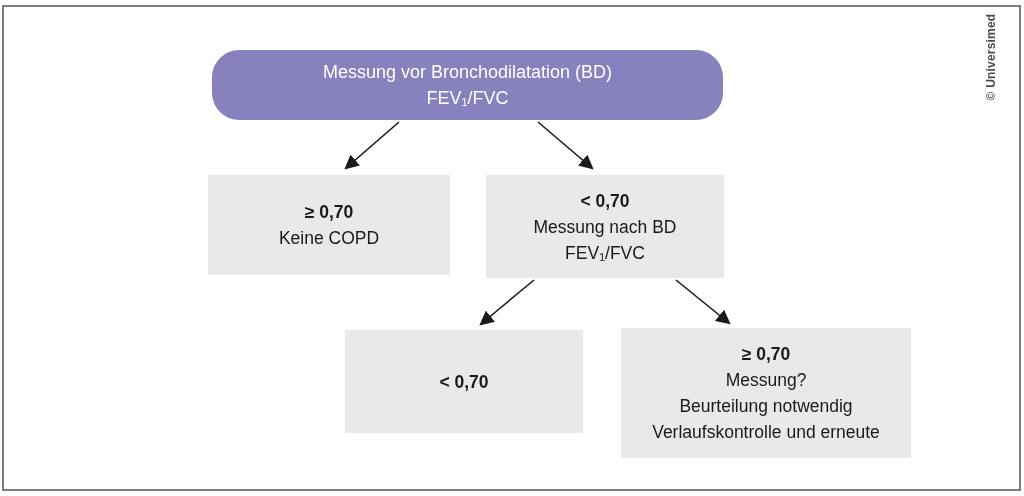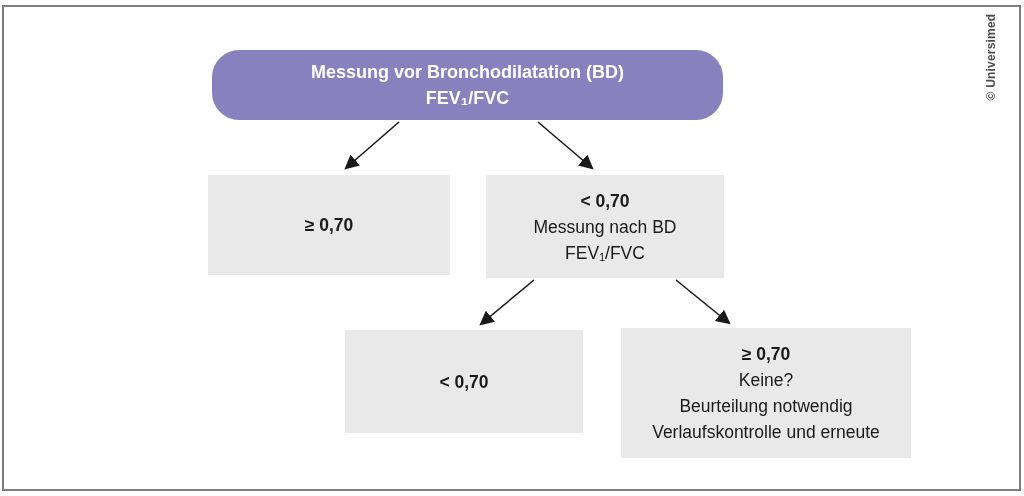--- a/index.html
+++ b/index.html
@@ -30,21 +30,21 @@
     display:flex;flex-direction:column;
     align-items:center;justify-content:center;
     text-align:center;
     color:var(--text,#1a1a1a);
     font-size:17.5px;line-height:26px;
   }
   .node-root{
     left:212px;top:50px;width:511px;height:70px;
     background:var(--header-bg,#8781bd);
     color:var(--header-text,#ffffff);
-    font-weight:bold;
+    font-weight:normal;
     font-size:18px;
     border-radius:27px;
   }
   .node-gray{background:var(--node-bg,#e9e9e9);}
   .node-no-copd{left:208px;top:175px;width:242px;height:100px;}
   .node-after-bd{left:486px;top:175px;width:238px;height:103px;}
   .node-copd-confirmed{left:345px;top:330px;width:238px;height:103px;}
   .node-asthma{left:621px;top:328px;width:290px;height:130px;}
   .value-line{font-weight:bold;}
   .arrows{
@@ -83,34 +83,35 @@
     <line x1="676" y1="280" x2="729" y2="323" stroke="#1a1a1a" stroke-width="1.6" marker-end="url(#ah)"></line>
   </svg>
 
   <div class="node node-root">
     <div>Messung vor Bronchodilatation (BD)</div>
     <div>FEV₁/FVC</div>
   </div>
 
   <div class="node node-gray node-no-copd">
     <div class="value-line">≥ 0,70</div>
+    <div>Keine COPD</div>
   </div>
 
   <div class="node node-gray node-after-bd">
     <div class="value-line">&lt; 0,70</div>
     <div>Messung nach BD</div>
     <div>FEV₁/FVC</div>
   </div>
 
   <div class="node node-gray node-copd-confirmed">
     <div class="value-line">&lt; 0,70</div>
   </div>
 
   <div class="node node-gray node-asthma">
     <div class="value-line">≥ 0,70</div>
-    <div>Keine?</div>
+    <div>Messung?</div>
     <div>Beurteilung notwendig</div>
     <div>Verlaufskontrolle und erneute</div>
   </div>
 
   <div class="credit">© Universimed</div>
 
 </div>
 
 </body></html>

